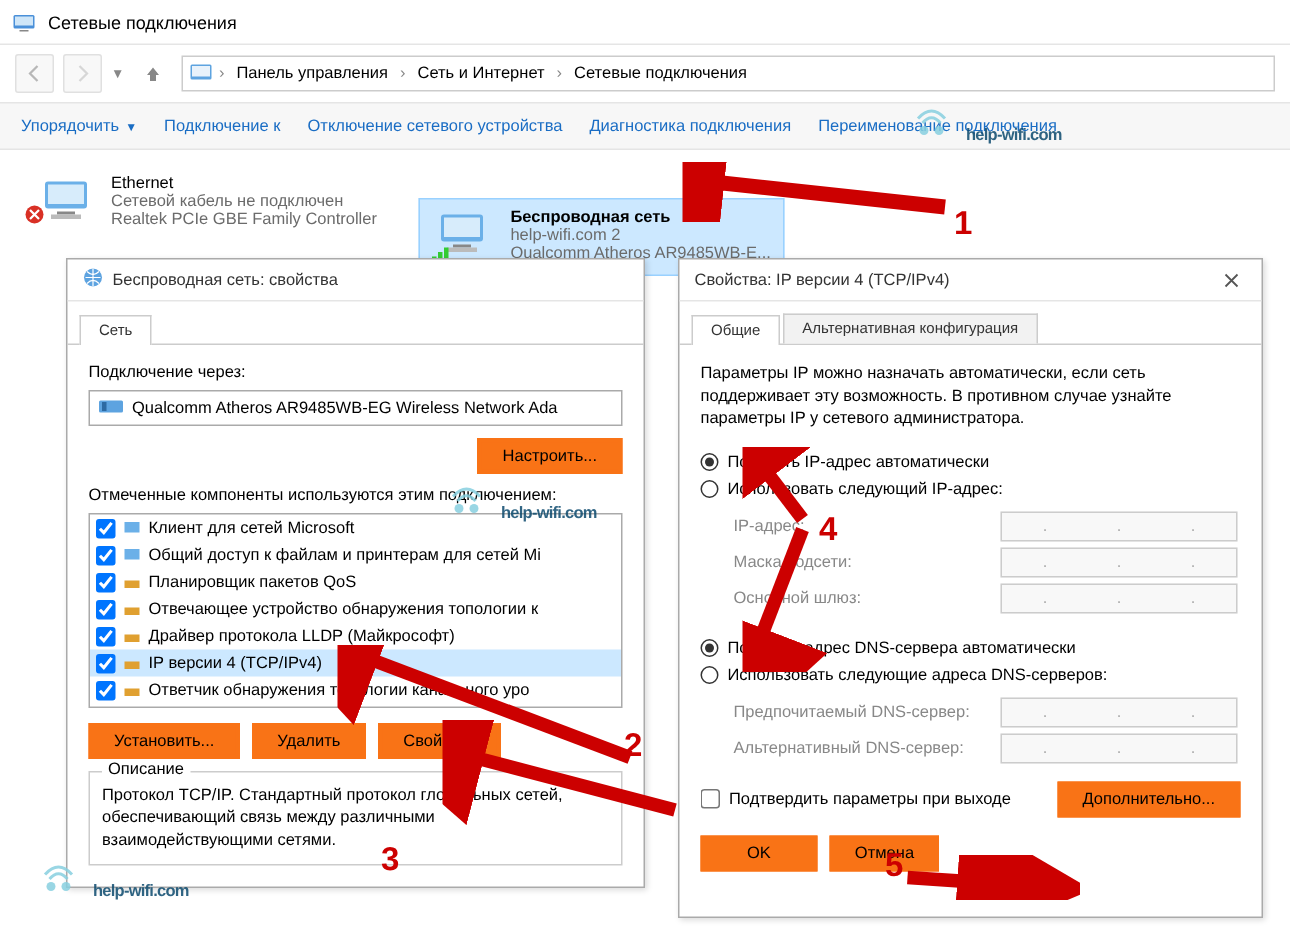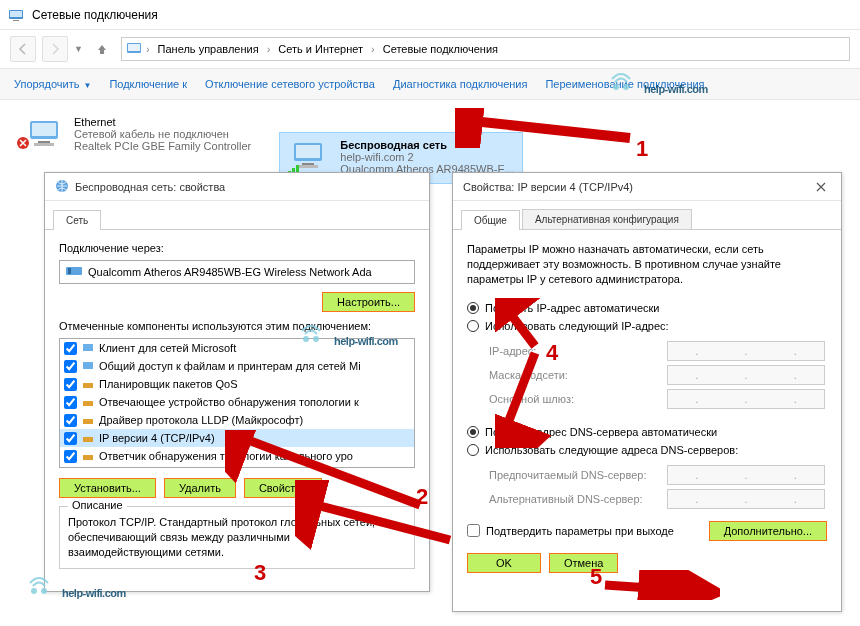--- a/index.html
+++ b/index.html
@@ -33,21 +33,21 @@
 .dlg-title { height: 28px; display: flex; align-items: center; padding: 0 10px; font-size: 12px; color: #333; border-bottom: 1px solid #e5e5e5; }
 .dlg-close { position: absolute; right: 6px; top: 4px; width: 28px; height: 20px; display: flex; align-items: center; justify-content: center; color: #555; }
 
 .tabstrip { display: flex; border-bottom: 1px solid #ccc; padding: 8px 8px 0 8px; gap: 2px; }
 .tab { border: 1px solid #ccc; border-bottom: none; padding: 4px 12px; background: #f2f2f2; color: #333; font-size: 10px; }
 .tab.active { background: #fff; position: relative; top: 1px; }
 
 .dlg-body { padding: 12px 14px; }
 .field-label { color: #000; margin-bottom: 6px; }
 .adapter-box { border: 1px solid #aaa; padding: 4px 6px; display: flex; align-items: center; gap: 6px; height: 24px; }
-.btn { border: 1px solid #f97316; background: #bef264; padding: 3px 14px; color: #000; cursor: pointer; }
+.btn { border: 3px solid #f97316; background: #f97316; padding: 3px 14px; color: #000; cursor: pointer; }
 .component-list { border: 1px solid #aaa; height: 130px; overflow: hidden; margin-top: 4px; }
 .comp-row { display: flex; align-items: center; gap: 4px; padding: 2px 4px; }
 .comp-row.sel { background: #cce8ff; }
 .chk { width: 13px; height: 13px; }
 .comp-icon { width: 14px; height: 14px; display: inline-flex; align-items: center; justify-content: center; }
 .btn-row { display: flex; gap: 8px; margin-top: 10px; }
 .group { border: 1px solid #ccc; padding: 8px; margin-top: 8px; position: relative; }
 .group-title { position: absolute; top: -8px; left: 8px; background: #fff; padding: 0 4px; font-size: 11px; }
 .desc { font-size: 11px; color: #000; line-height: 1.35; }
 

